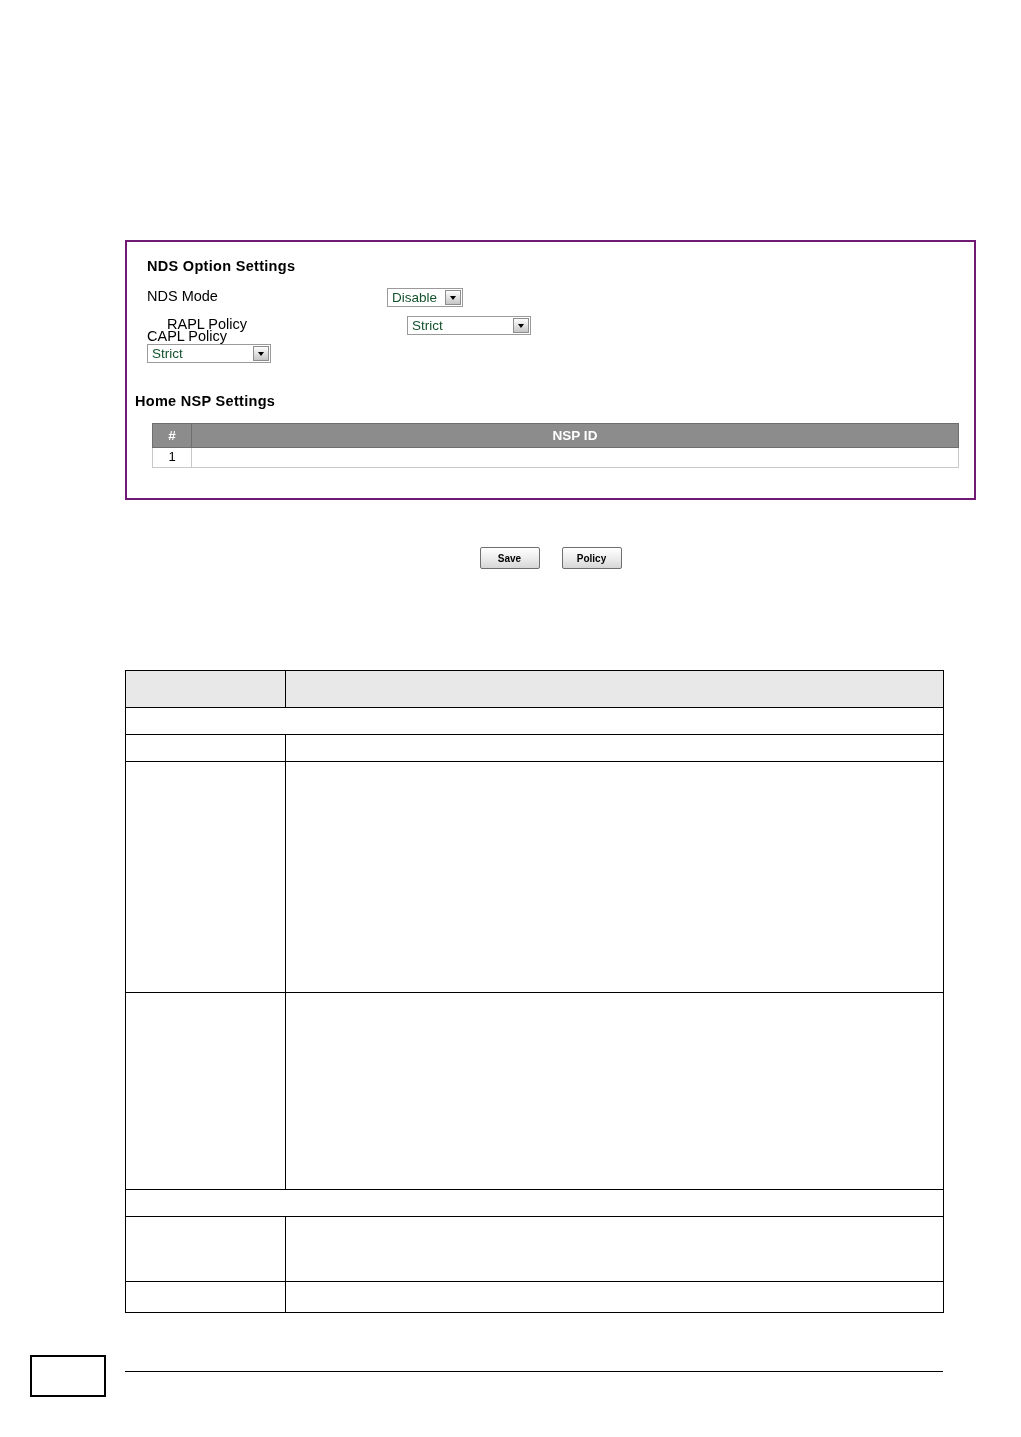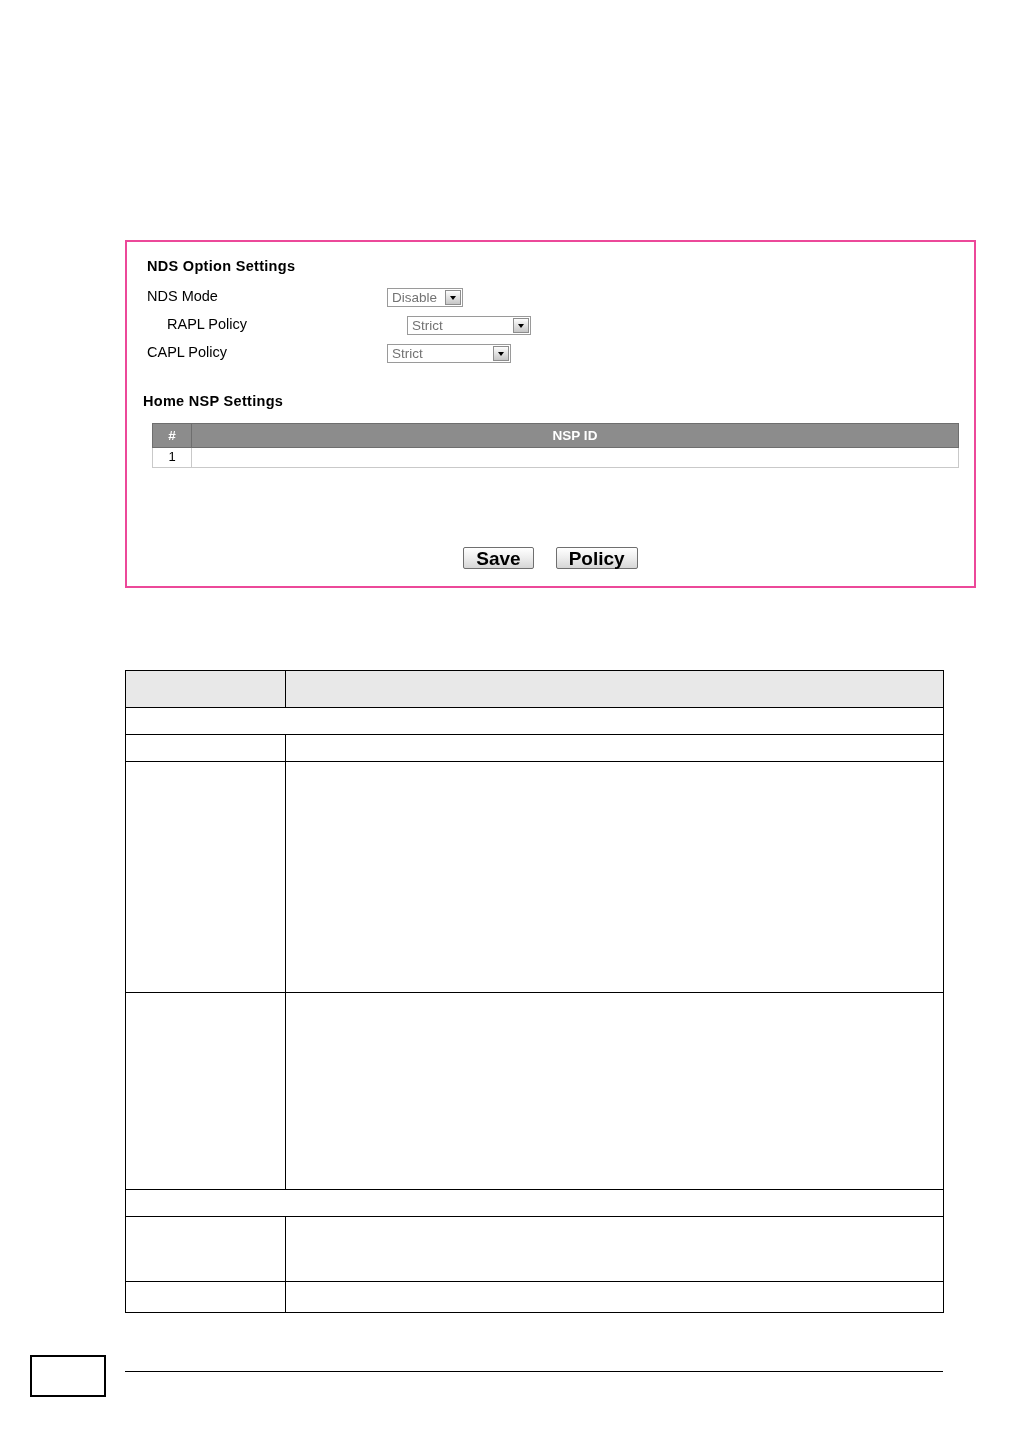--- a/index.html
+++ b/index.html
@@ -15,22 +15,22 @@
     color: #000000;
     overflow: hidden;
   }
 
   
   .screenshot-panel {
     position: absolute;
     left: 125px;
     top: 240px;
     width: 851px;
-    height: 348px;
-    border: 2px solid #ec4899;
+    height: 260px;
+    border: 2px solid #701a75;
     background: #ffffff;
     box-sizing: border-box;
   }
   .panel-title {
     position: absolute;
     left: 20px;
     top: 16px;
     font-size: 14.5px;
     font-weight: bold;
     letter-spacing: 0.3px;
@@ -42,33 +42,33 @@
     display: flex;
     align-items: flex-start;
   }
   .form-label {
     display: inline-block;
     font-size: 14.5px;
     width: 240px;
   }
   .row-nds { top: 46px; }
   .row-rapl { top: 74px; margin-left: 20px; }
-  .row-capl { top: 102px; }
+  .row-capl { top: 86px; flex-direction: column; }
 
   
   .sel {
     position: relative;
     box-sizing: border-box;
     border: 1px solid #9a9a9a;
     background: #ffffff;
     height: 19px;
     font-size: 13.5px;
     line-height: 17px;
     padding-left: 4px;
-    color: #737373;
+    color: #14532d;
     display: inline-flex;
     align-items: center;
   }
   .sel .arrowbox {
     position: absolute;
     right: 1px;
     top: 1px;
     bottom: 1px;
     width: 16px;
     background: linear-gradient(#fdfdfd, #dcdcdc 60%, #c6c6c6);
@@ -82,21 +82,21 @@
     width: 0; height: 0;
     border-left: 3.5px solid transparent;
     border-right: 3.5px solid transparent;
     border-top: 4px solid #000000;
   }
   .sel-nds { width: 76px; }
   .sel-rapl, .sel-capl { width: 124px; }
 
   .subtitle {
     position: absolute;
-    left: 16px;
+    left: 8px;
     top: 151px;
     font-size: 14.5px;
     font-weight: bold;
     letter-spacing: 0.3px;
   }
 
   
   .nsp-table {
     position: absolute;
     left: 25px;
@@ -156,21 +156,21 @@
     left: 0;
     right: 0;
     top: 305px;
     display: flex;
     justify-content: center;
     gap: 22px;
   }
   .btn {
     min-width: 60px;
     height: 22px;
-    font-size: 19px;
+    font-size: 10px;
     font-weight: bold;
     font-family: "Liberation Sans", sans-serif;
     background: linear-gradient(#ffffff, #ededed 50%, #d6d6d6);
     border: 1px solid #6f6f6f;
     border-radius: 2px;
     padding: 0 12px;
     cursor: pointer;
   }
 
   

